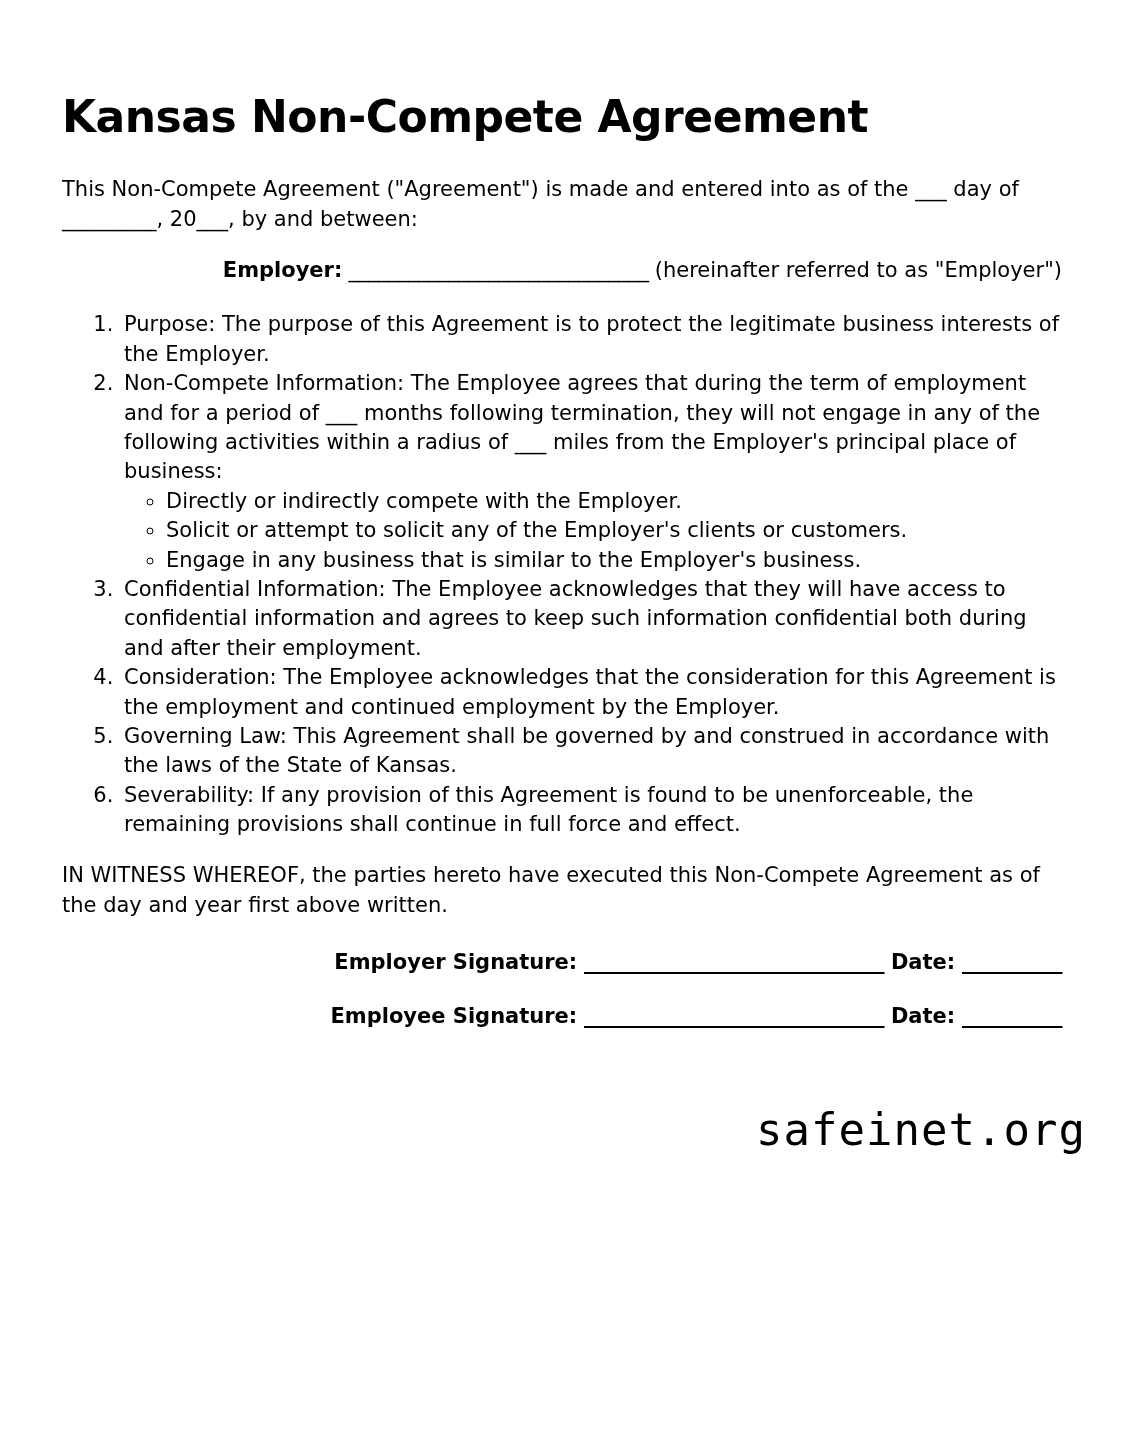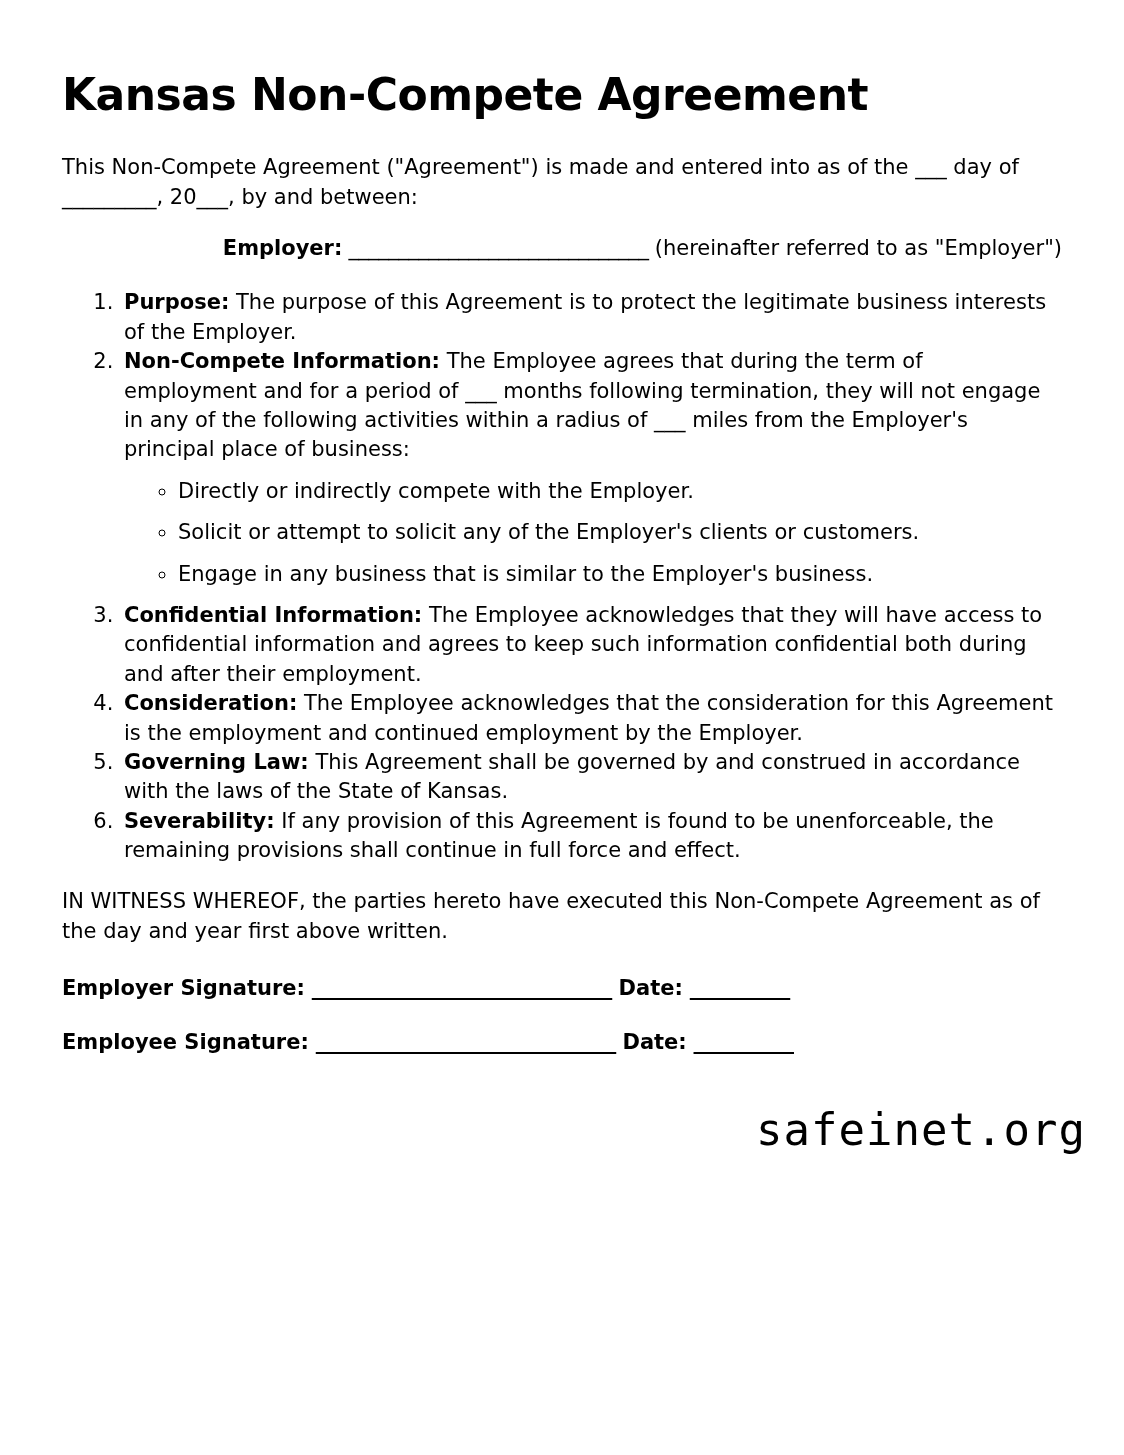--- a/index.html
+++ b/index.html
@@ -17,21 +17,21 @@
     overflow: hidden;
   }
   #page {
     position: absolute;
     left: 0;
     top: 0;
     width: 1124px;
     height: 1183px;
     background: #ffffff;
     box-sizing: border-box;
-    padding: 70px 62px 0 62px;
+    padding: 92px 62px 0 62px;
   }
   .doc-title {
     font-size: 44px;
     font-weight: bold;
     letter-spacing: -0.5px;
     line-height: 1.12;
     margin: 0 0 34px 0;
     font-family: "DejaVu Sans", sans-serif;
   }
   p.para {
@@ -59,44 +59,45 @@
     line-height: 1.40;
     margin: 0 0 22px 0;
     padding-left: 58px;
     max-width: 1010px;
   }
   ol.clauses > li {
     margin: 0 0 0 0;
     padding-left: 4px;
   }
   ol.clauses > li .term {
-    font-weight: bold;
+    font-weight: normal;
   }
   ul.subs {
     list-style-type: circle;
     margin: 0;
     padding-left: 42px;
     font-size: 21px;
     line-height: 1.40;
   }
   ul.subs > li {
-    margin: 12px;
+    margin: 0;
   }
   p.witness {
     font-size: 21px;
     line-height: 1.40;
     margin: 12px 0 28px 0;
     max-width: 1010px;
   }
   p.sigline {
     font-size: 21px;
     font-weight: bold;
     line-height: 1.40;
     margin: 0 0 24px 0;
     white-space: pre;
+    text-align: right;
   }
   .watermark {
     position: absolute;
     right: 38px;
     bottom: 28px;
     font-family: "DejaVu Sans Mono", monospace;
     font-size: 44px;
     color: #000000;
     letter-spacing: 1px;
     white-space: nowrap;

